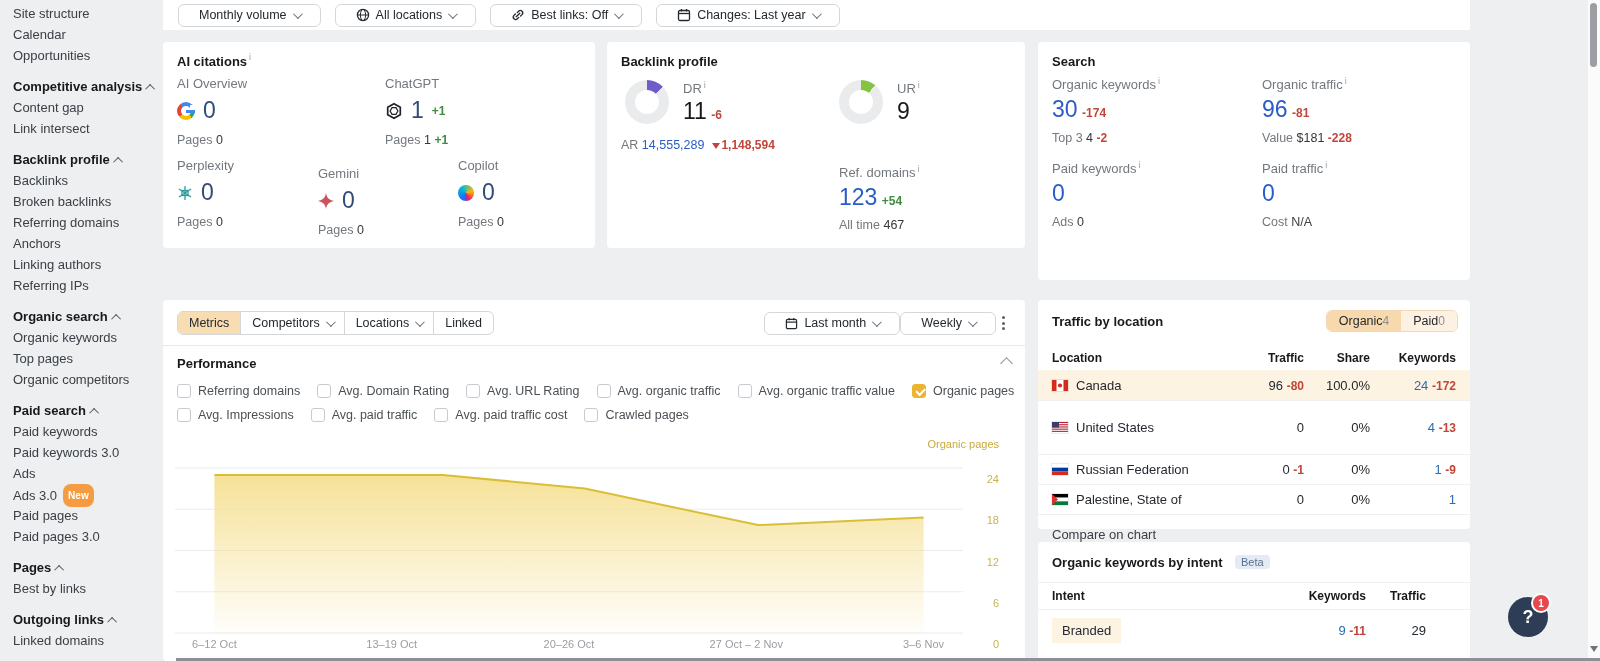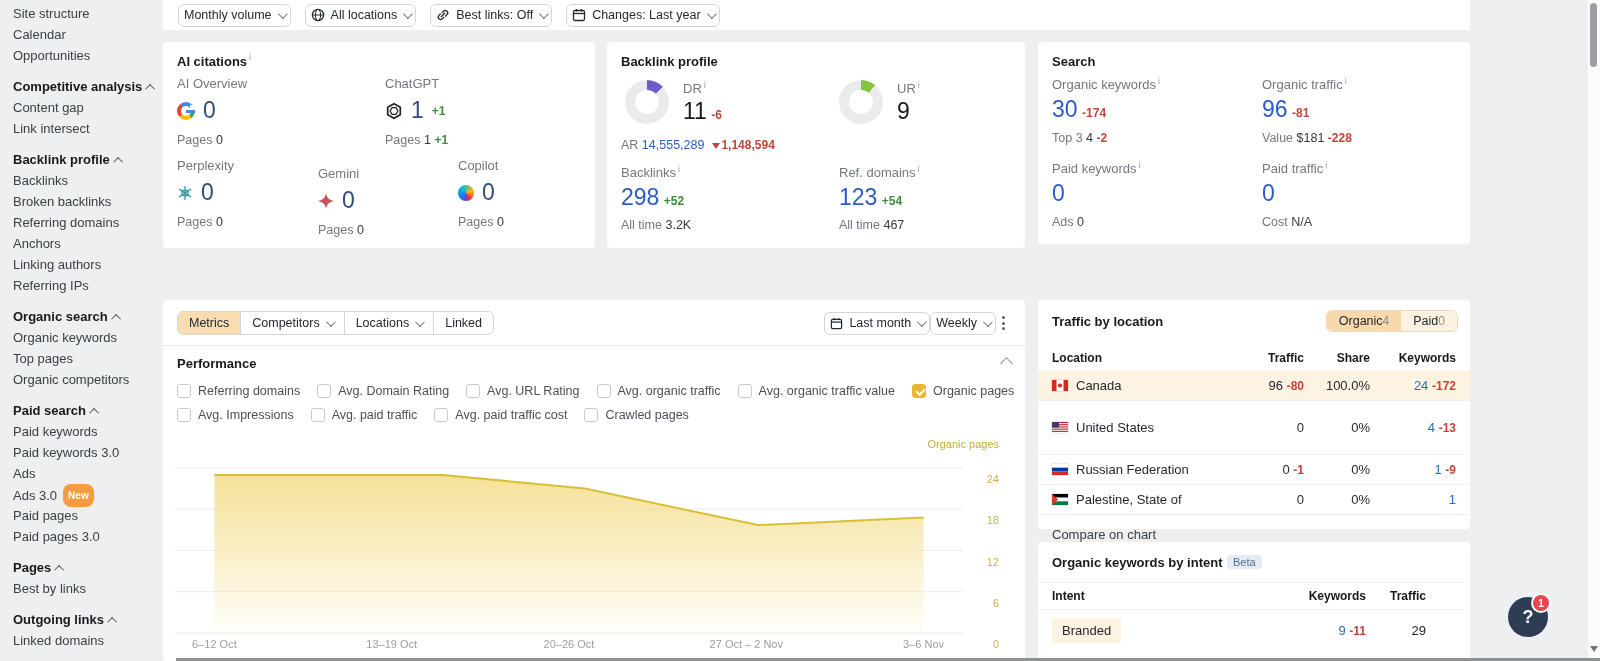--- a/index.html
+++ b/index.html
@@ -7,21 +7,21 @@
   .abs{position:absolute}
   .card{position:absolute;background:#fff;border-radius:4px}
   
   #sidebar{left:0;top:0;width:163px;height:661px;padding-top:3px;background:#edeff1}
   .side-item{height:21px;line-height:21px;padding-left:13px;font-size:13px;color:#3b4046;cursor:pointer;white-space:nowrap}
   .side-header{height:21px;line-height:21px;padding-left:13px;font-size:13px;font-weight:700;color:#17191c;margin-top:10px;cursor:pointer;white-space:nowrap}
   .chev-up{display:inline-block;width:6px;height:6px;border-left:1.5px solid #55595e;border-top:1.5px solid #55595e;transform:rotate(45deg) translateY(2px);margin-left:6px}
   .new-badge{display:inline-block;background:#f59b42;color:#fff;font-size:10px;font-weight:700;padding:1px 5px;border-radius:8px;margin-left:6px;vertical-align:1px}
   
   #topbar{left:163px;top:0;width:1307px;height:30px;background:#fff;display:flex;align-items:center;gap:14px;padding-left:15px;box-sizing:border-box}
-  .tb-btn{display:inline-flex;align-items:center;gap:6px;height:23px;padding:0 5px;border:1px solid #d4d7da;border-radius:6px;background:#fff;font-size:12.5px;color:#24292f;cursor:pointer}
+  .tb-btn{display:inline-flex;align-items:center;gap:6px;height:23px;padding:0 20px;border:1px solid #d4d7da;border-radius:6px;background:#fff;font-size:12.5px;color:#24292f;cursor:pointer}
   .caret-down{display:inline-block;width:6px;height:6px;border-right:1.5px solid #6b7075;border-bottom:1.5px solid #6b7075;transform:rotate(45deg) translateY(-2px)}
   
   .panel-title{font-size:13px;font-weight:700;color:#17191c}
   .sup{font-size:9px;color:#9aa0a5;vertical-align:super;margin-left:2px}
   .lbl{font-size:13px;color:#73787e}
   .big{font-size:23px;color:#2b5cc5}
   .big.dark{color:#17191c}
   .big.navy{color:#2f4b7c}
   .delta-red{font-size:12px;color:#c1453a;font-weight:700}
   .delta-green{font-size:12px;color:#3f8b40;font-weight:700}
@@ -65,21 +65,21 @@
   .tg.active{background:#f7d9ad}
   .tg .cnt{color:#8a8f94;font-size:12px}
   .thead{display:flex;align-items:center;font-size:12px;font-weight:700;color:#17191c}
   .trow{display:flex;align-items:center;font-size:13px;color:#24292f;height:29px;border-top:1px solid #eef0f2}
   .trow.hl{background:#fdf3e3;border-top-color:#fdf3e3}
   .cell-loc{flex:1;display:flex;align-items:center;gap:8px}
   .cell-r{text-align:right;white-space:nowrap}
   .kw-blue{color:#2b6cb0}
   .flag{width:16px;height:11px;flex:none;box-shadow:0 0 0 1px rgba(0,0,0,.08)}
   .link-like{font-size:13px;color:#3b4046;cursor:pointer}
-  .beta{display:inline-block;background:#e4ebf4;color:#56708f;font-size:11px;padding:1px 6px;border-radius:4px;margin-left:0;vertical-align:1px}
+  .beta{display:inline-block;background:#e4ebf4;color:#56708f;font-size:11px;padding:1px 6px;border-radius:4px;margin-left:8px;vertical-align:1px}
   .intent-pill{background:#fdf3e3;padding:5px 10px;display:inline-block}
   
   #help-btn{left:1508px;top:597px;width:40px;height:40px;border-radius:50%;background:#2e3d56;color:#fff;display:flex;align-items:center;justify-content:center;font-size:18px;font-weight:700;cursor:pointer}
   #help-badge{position:absolute;top:-4px;right:-3px;width:16px;height:16px;border-radius:50%;background:#e5484d;color:#fff;font-size:10px;font-weight:700;display:flex;align-items:center;justify-content:center;border:2px solid #fff}
   #vtrack{left:1588px;top:0;width:12px;height:661px;background:#fbfbfb}
   #vthumb{left:1590px;top:3px;width:7px;height:64px;background:#9b9ea2;border-radius:4px}
   #varrow{left:1590px;top:646px;width:0;height:0;border-left:4px solid transparent;border-right:4px solid transparent;border-top:6px solid #6f7479}
   #hthumb{left:176px;top:658px;width:1424px;height:3px;background:#8d9094}
 </style>
 </head>
@@ -230,34 +230,29 @@
   </div>
 
   <div class="abs" style="left:232px;top:38px;display:flex;gap:14px">
     <div class="donut ur"></div>
     <div>
       <div class="lbl"><span>UR</span><span class="sup">i</span></div>
       <div style="margin-top:2px"><span class="big dark">9</span></div>
     </div>
   </div>
 
-  <div class="abs" style="left:14px;top:122px">
-    <div class="lbl"><span>Backlinks</span><span class="sup">i</span></div>
-    <div style="margin-top:4px"><span class="big">298</span> <span class="delta-green">+52</span></div>
-    <div class="sub" style="margin-top:7px"><span>All time</span> <b>3.2K</b></div>
-  </div>
 
   <div class="abs" style="left:232px;top:122px">
     <div class="lbl"><span>Ref. domains</span><span class="sup">i</span></div>
     <div style="margin-top:4px"><span class="big">123</span> <span class="delta-green">+54</span></div>
     <div class="sub" style="margin-top:7px"><span>All time</span> <b>467</b></div>
   </div>
 </section>
 
-<section class="card" style="left:1038px;top:42px;width:432px;height:202px">
+<section class="card" style="left:1038px;top:42px;width:432px;height:238px">
   <div class="abs" style="left:14px;top:10px"><span class="panel-title">Search</span></div>
 
   <div class="abs" style="left:14px;top:34px">
     <div class="lbl"><span>Organic keywords</span><span class="sup">i</span></div>
     <div style="margin-top:4px"><span class="big">30</span> <span class="delta-red">-174</span></div>
     <div class="sub" style="margin-top:8px"><span>Top 3</span> <b>4</b> <span class="delta-red">-2</span></div>
   </div>
 
   <div class="abs" style="left:224px;top:34px">
     <div class="lbl"><span>Organic traffic</span><span class="sup">i</span></div>

